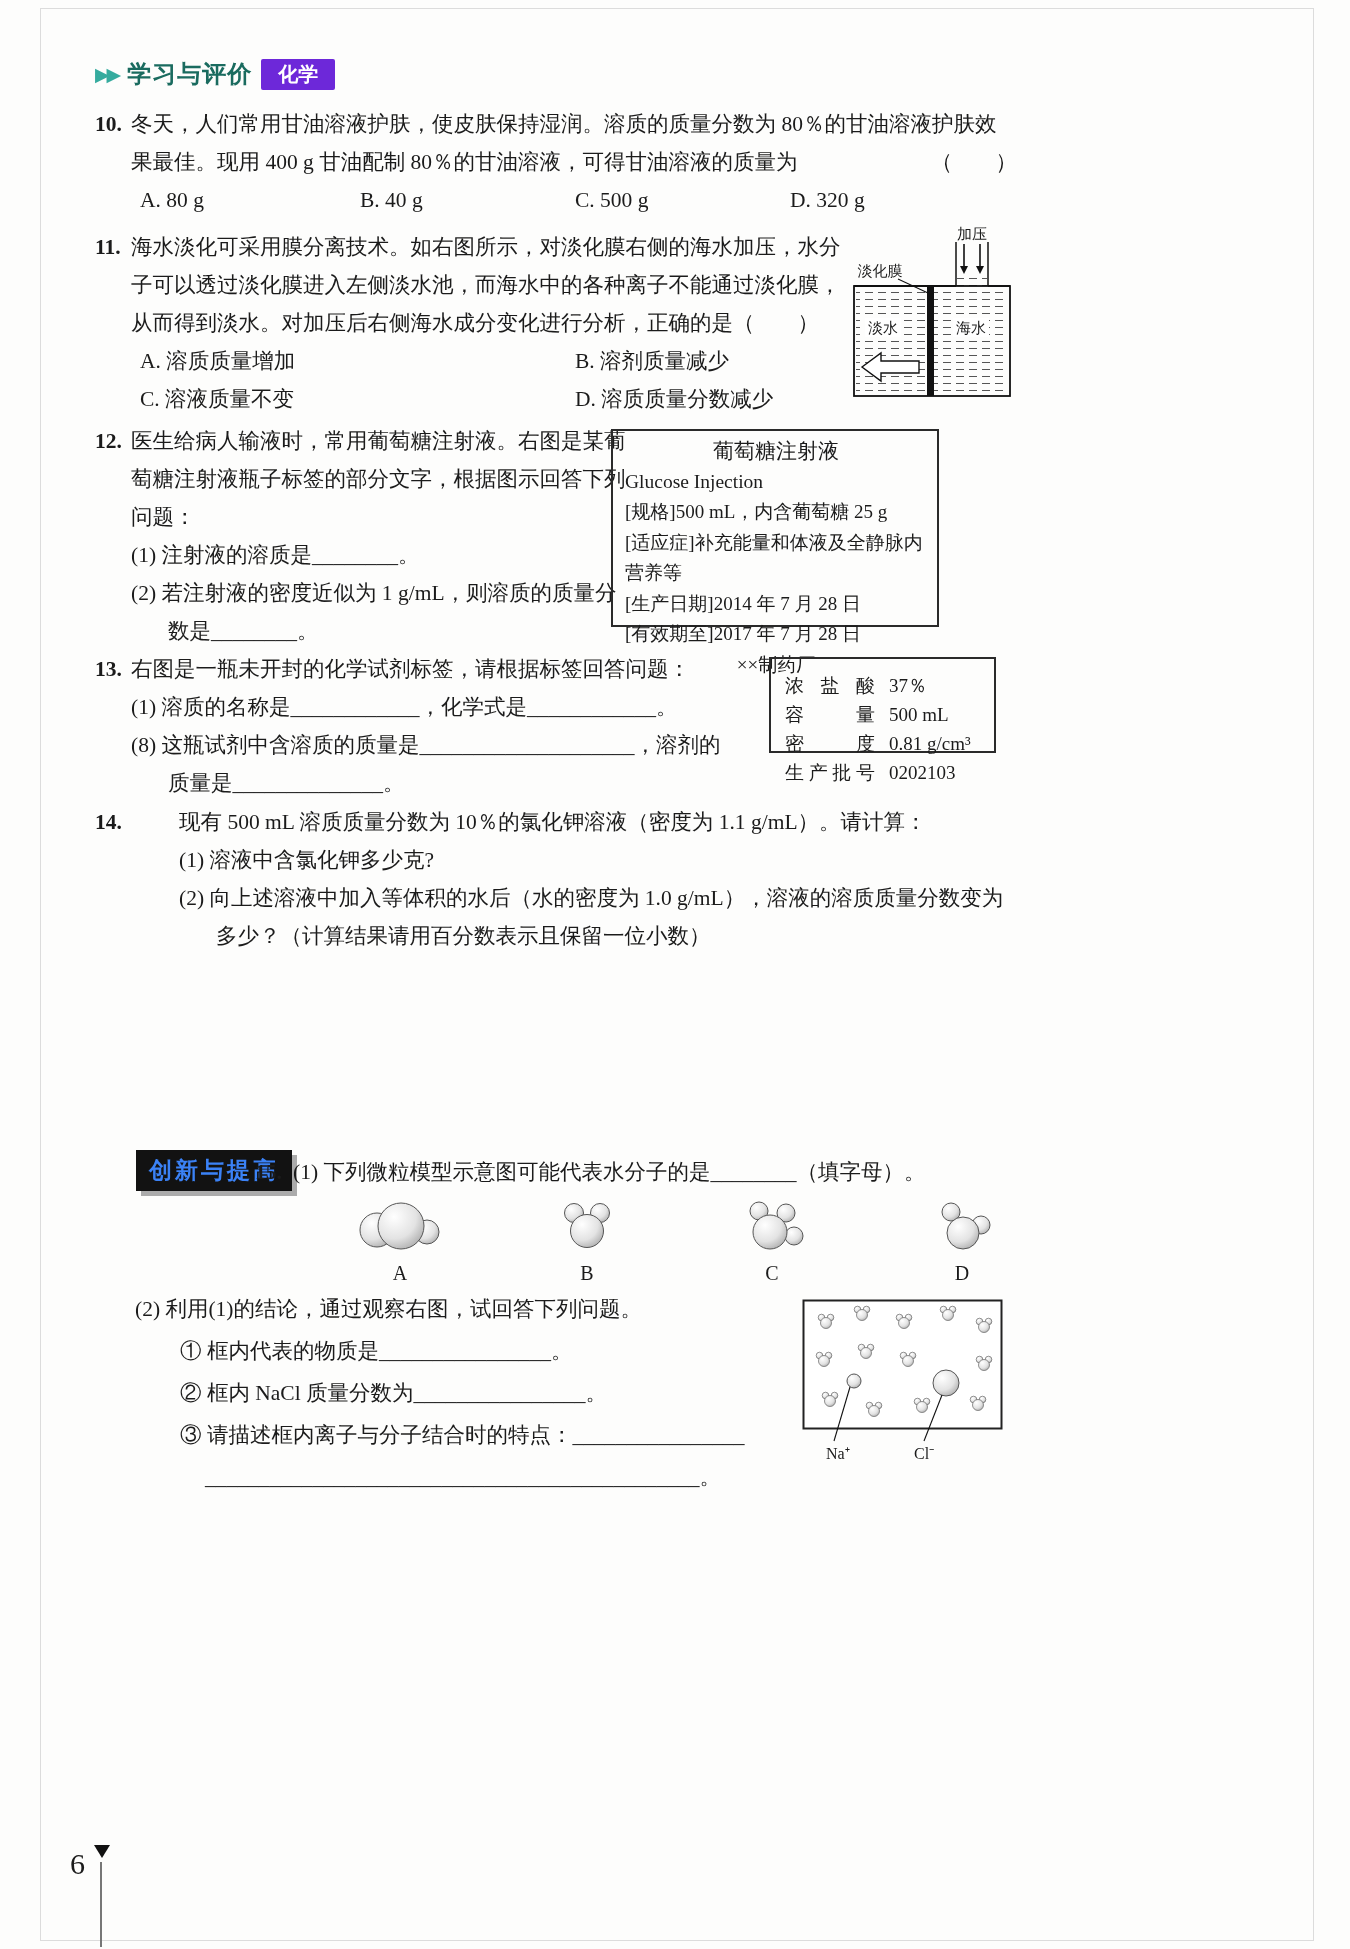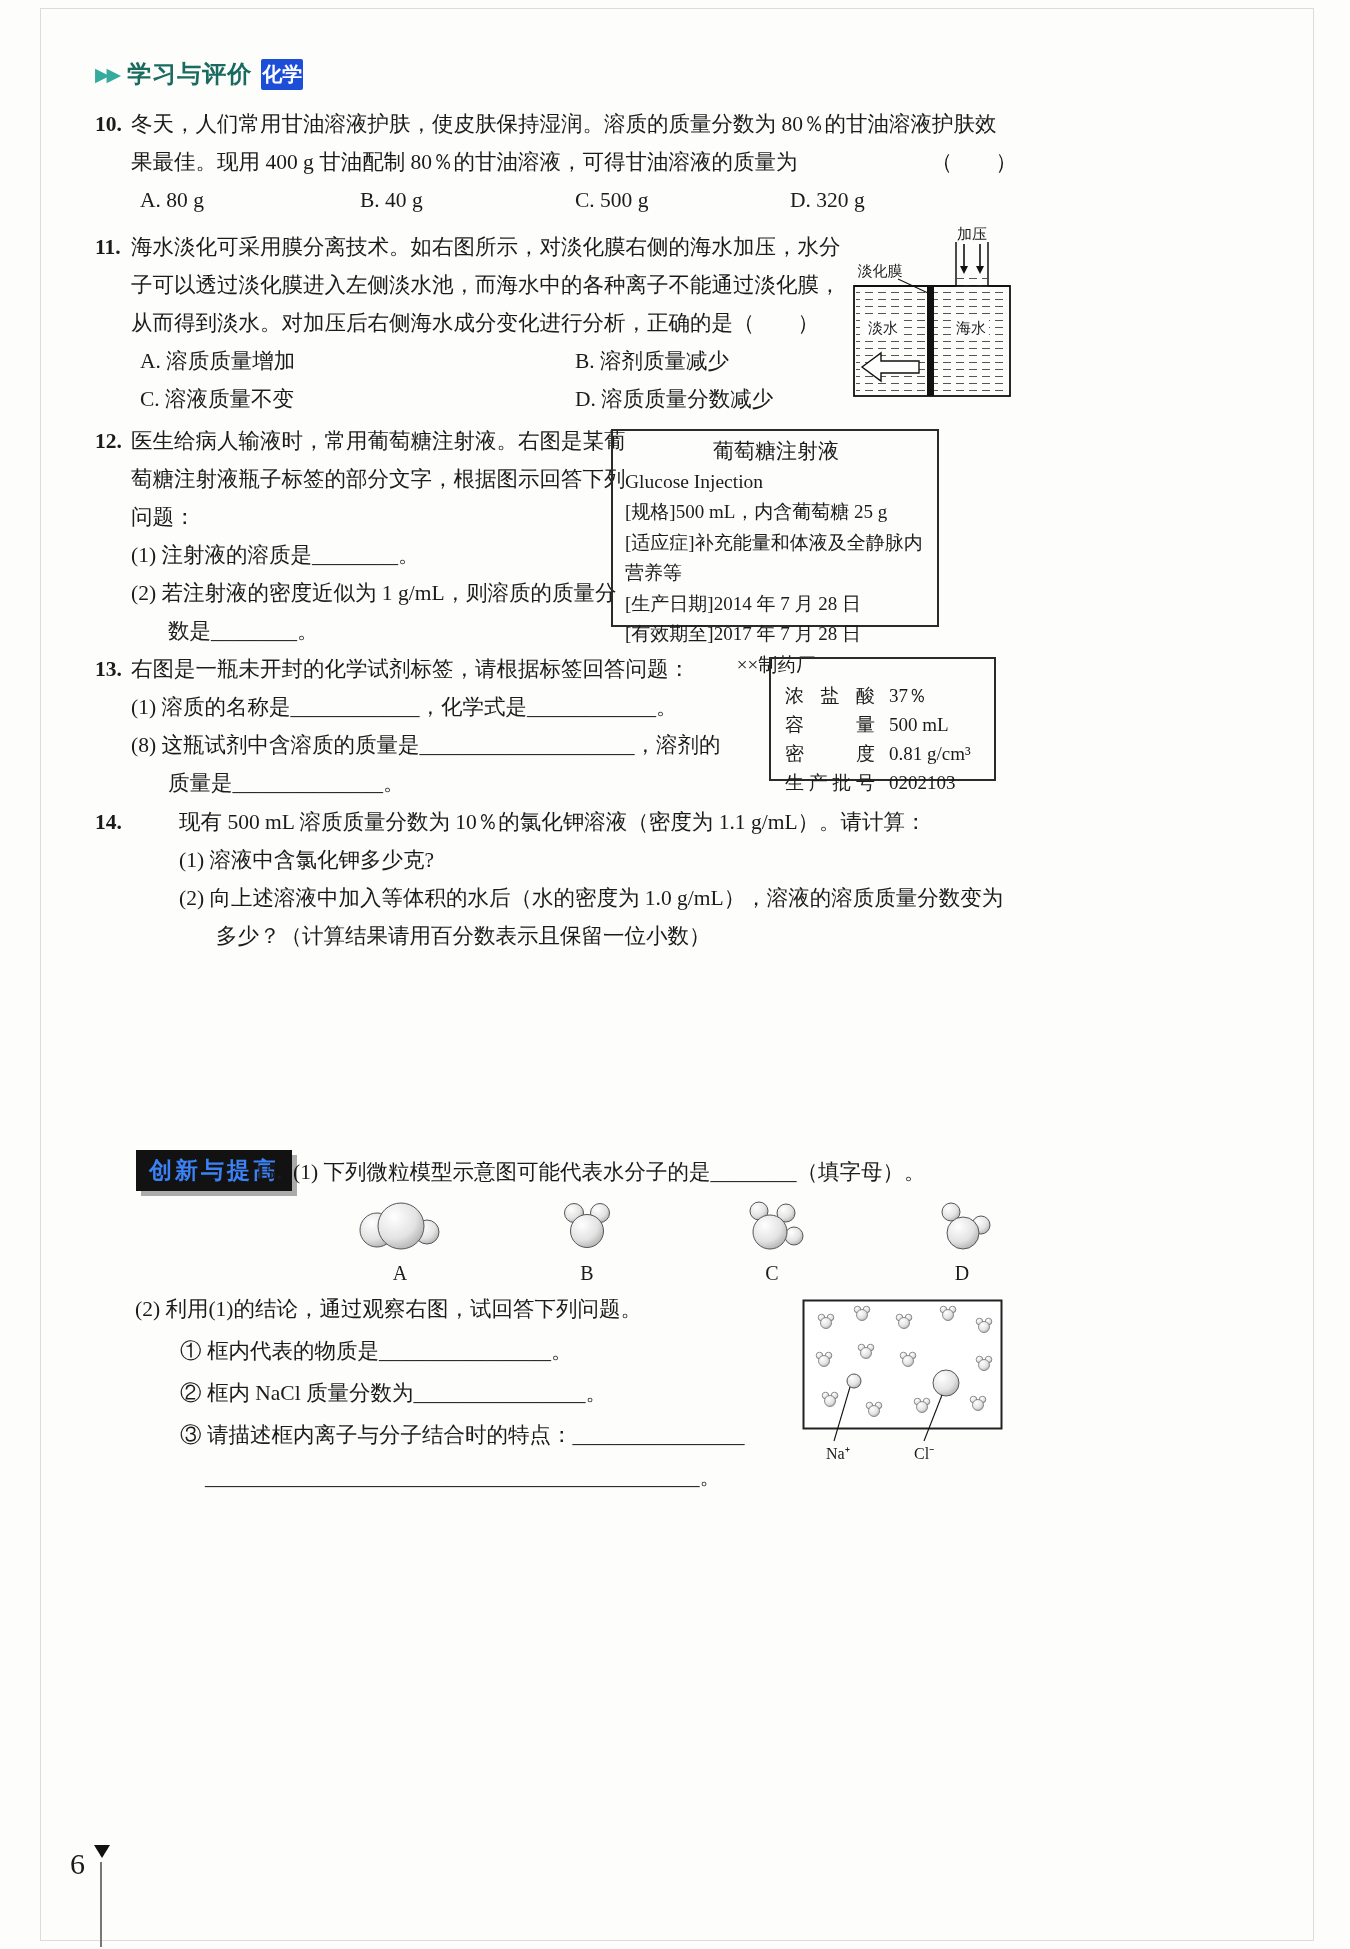--- a/index.html
+++ b/index.html
@@ -11,21 +11,21 @@
   }
   .scan-edge {
     position:absolute; left:40px; top:8px; right:36px; bottom:8px;
     border:1px solid #dcdcdc; pointer-events:none;
   }
 
   
   .hdr { position:absolute; left:95px; top:58px; display:flex; align-items:center; gap:9px; }
   .hdr .arrows { color:#35ab9e; font-size:19px; font-weight:bold; font-family:"DejaVu Sans",sans-serif; letter-spacing:-3px; }
   .hdr .hdr-title { color:#1a6b5f; font-size:24px; font-weight:bold; font-family:"Liberation Sans",sans-serif; letter-spacing:1px; }
-  .hdr .hdr-badge { background:#1d4ed8; color:#fff; font-size:20px; font-weight:bold; padding:2px 1px; border-radius:2px; font-family:"Liberation Sans",sans-serif; }
+  .hdr .hdr-badge { background:#6d28d9; color:#fff; font-size:20px; font-weight:bold; padding:2px 17px; border-radius:2px; font-family:"Liberation Sans",sans-serif; }
 
   
   .q { position:absolute; display:flex; font-size:21.5px; line-height:38px; }
   .qnum { flex:0 0 36px; font-weight:bold; }
   .qbody { flex:1; }
   .qtext { position:relative; }
   .bracket { position:absolute; right:0; bottom:0; }
   .opts4 { display:grid; grid-template-columns:220px 215px 215px 1fr; margin-left:9px; }
   .opts2 { display:grid; grid-template-columns:435px 1fr; margin-left:9px; }
   .hang { padding-left:37px; text-indent:-37px; }
@@ -38,22 +38,22 @@
   .glabel {
     position:absolute; left:611px; top:429px; width:328px; height:198px;
     border:2px solid #2a2a2a; padding:5px 10px 0 12px; font-size:19px; line-height:30.5px;
   }
   .glabel .t1 { text-align:center; font-size:21px; }
   .glabel .t2 { text-align:left; font-size:19.5px; }
   .glabel .foot { text-align:center; }
 
   
   .hlabel {
-    position:absolute; left:769px; top:657px; width:227px; height:124px;
-    border:2px solid #2a2a2a; padding:22px 14px 0 14px; font-size:19px; line-height:29px;
+    position:absolute; left:769px; top:657px; width:227px; height:96px;
+    border:2px solid #2a2a2a; padding:12px 14px 0 14px; font-size:19px; line-height:29px;
   }
   .hlabel .row { display:flex; }
   .hlabel .k { width:90px; margin-right:14px; text-align:justify; text-align-last:justify; }
 
   
   .badge {
     position:absolute; left:98px; top:1150px;
     background:#121212; color:#3b82f6; font-family:"Liberation Sans",sans-serif;
     font-size:23px; font-weight:bold; letter-spacing:3px; padding:5px 13px;
     box-shadow:5px 5px 0 #ababab;

